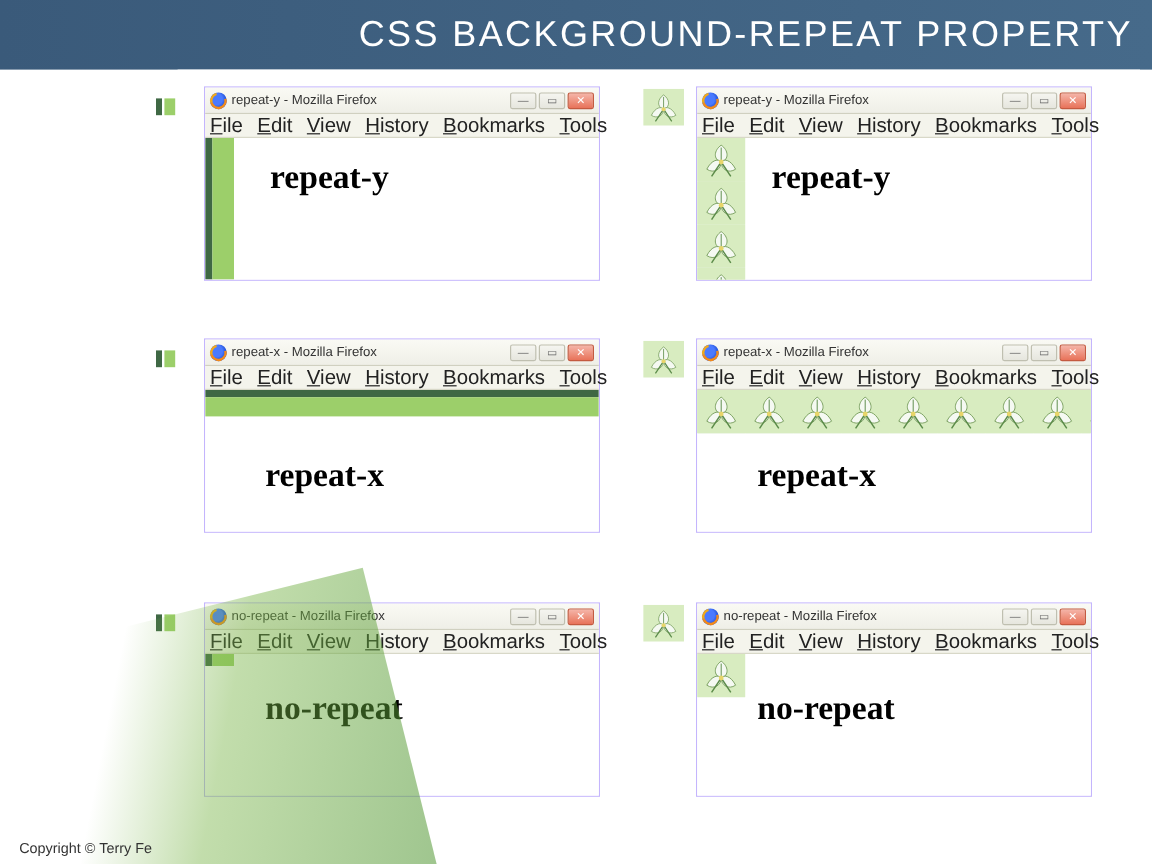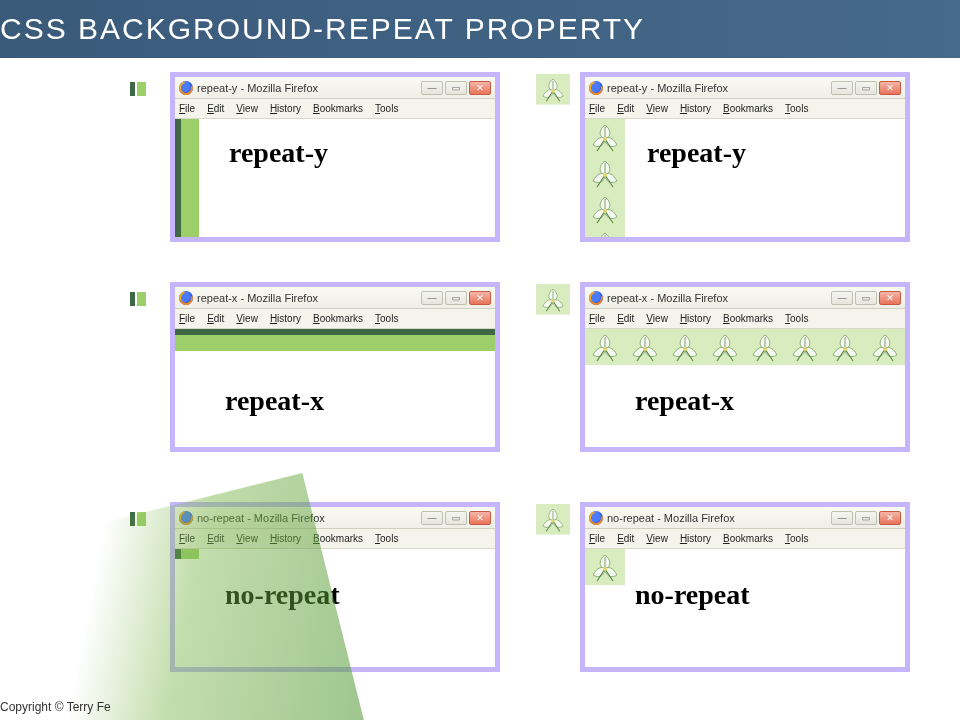--- a/index.html
+++ b/index.html
@@ -7,22 +7,22 @@
   body {
     font-family: "Segoe UI", Arial, sans-serif;
     background: #fff;
     position: relative;
   }
   .header-stripe {
     background: linear-gradient(to right, #3a5a7a 0%, #466a8a 100%);
     height: 58px;
     display: flex;
     align-items: center;
-    justify-content: flex-start;
-    padding-right: 32px;
+    justify-content: flex-end;
+    padding-right: 16px;
   }
   .title {
     color: #fff;
     font-size: 30px;
     letter-spacing: 2px;
     font-weight: 400;
     font-family: "Gill Sans", "Segoe UI", sans-serif;
   }
   .content-area {
     position: absolute;
@@ -54,21 +54,21 @@
   .bullet-left .b1 { width: 5px; background: #3f6844; margin-right: 2px; }
   .bullet-left .b2 { width: 10px; background: #9ccf6a; }
   .leaf-bullet {
     position: absolute;
     left: -22px;
     top: 6px;
     width: 34px;
     height: 34px;
   }
   .win {
-    border: 5px solid #c4b5fd;
+    border: 1px solid #c4b5fd;
     background: #fff;
     width: 330px;
     position: absolute;
     left: 22px;
     top: 4px;
   }
   .titlebar {
     height: 22px;
     background: linear-gradient(#fafaf4, #efefe7);
     border-bottom: 1px solid #d0d0c0;
@@ -111,21 +111,21 @@
     color: #fff;
     border-color: #c45a40;
   }
   .menubar {
     height: 20px;
     background: #f4f4ec;
     border-bottom: 1px solid #d8d8c8;
     display: flex;
     align-items: center;
     padding: 0 4px;
-    font-size: 10px;
+    font-size: 17px;
     color: #222;
     gap: 12px;
   }
   .menubar span { position: relative; }
   .menubar span::first-letter { text-decoration: underline; }
   .viewport {
     height: 118px;
     position: relative;
     overflow: hidden;
     background: #fff;
@@ -170,21 +170,21 @@
   }
   .leaf {
     width: 40px; height: 36px;
     background: #d8ecc0;
     position: relative;
     flex-shrink: 0;
   }
   .leaf svg { width: 100%; height: 100%; }
   .copyright {
     position: absolute;
-    left: 0;
+    left: 16px;
     bottom: 6px;
     font-size: 12px;
     color: #333;
     z-index: 5;
   }
   .diagonal {
     position: absolute;
     left: -80px;
     bottom: -60px;
     width: 420px;

